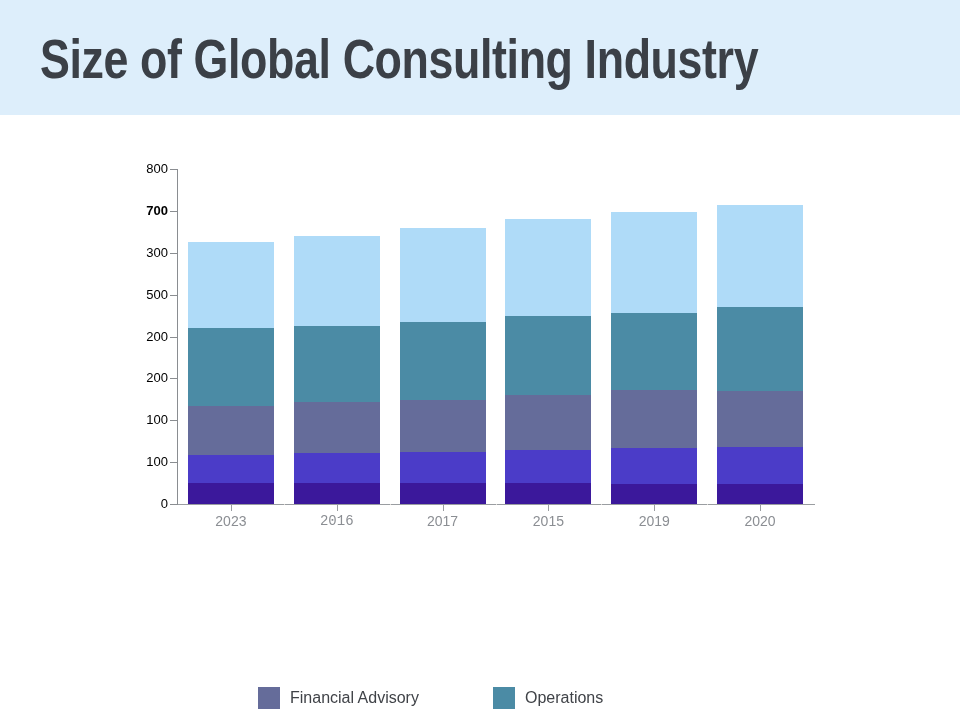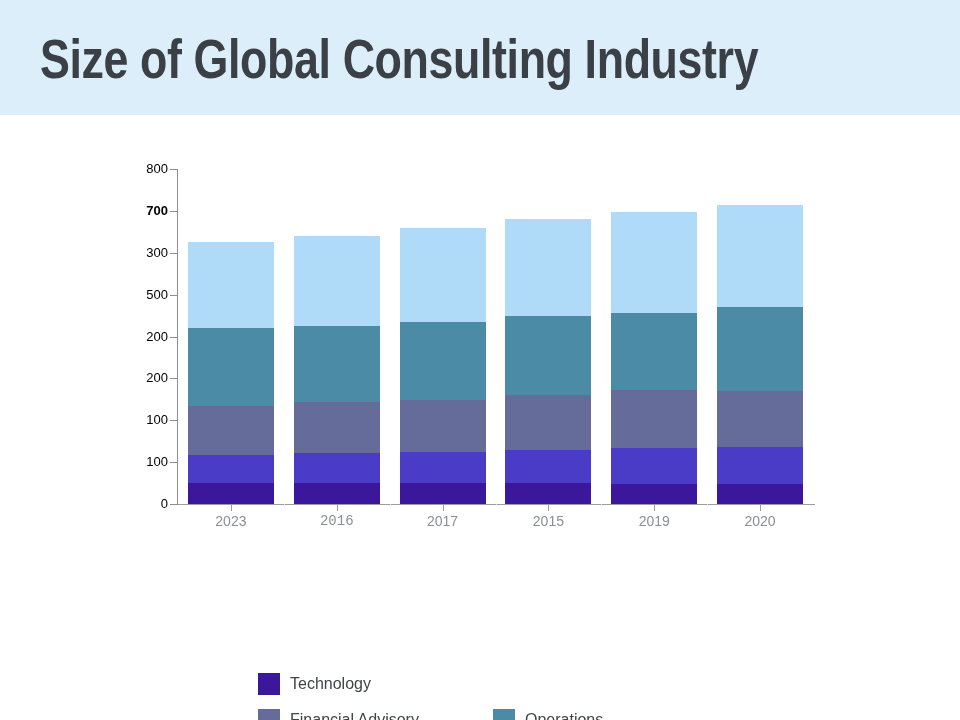--- a/index.html
+++ b/index.html
@@ -150,24 +150,20 @@
         <div class="xtick" style="left: 488.417px;">2015</div>
         <div class="xtick-mark" style="left: 548.417px;"></div>
         <div class="xtick" style="left: 594.25px;">2019</div>
         <div class="xtick-mark" style="left: 654.25px;"></div>
         <div class="xtick" style="left: 700.083px;">2020</div>
         <div class="xtick-mark" style="left: 760.083px;"></div>
       </div>
 
     <div class="legend" id="legend">
         <div class="legend-row">
-          <div class="legend-item">
-            <span class="swatch" style="background: rgb(59, 24, 155); border: 1px solid rgb(59, 24, 155);"></span>
-            <span class="legend-text">Technology</span>
-          </div>
         </div>
         <div class="legend-row">
           <div class="legend-item">
             <span class="swatch" style="background: rgb(101, 108, 154); border: 1px solid rgb(101, 108, 154);"></span>
             <span class="legend-text">Financial Advisory</span>
           </div>
           <div class="legend-item">
             <span class="swatch" style="background: rgb(75, 139, 165); border: 1px solid rgb(75, 139, 165);"></span>
             <span class="legend-text">Operations</span>
           </div>

